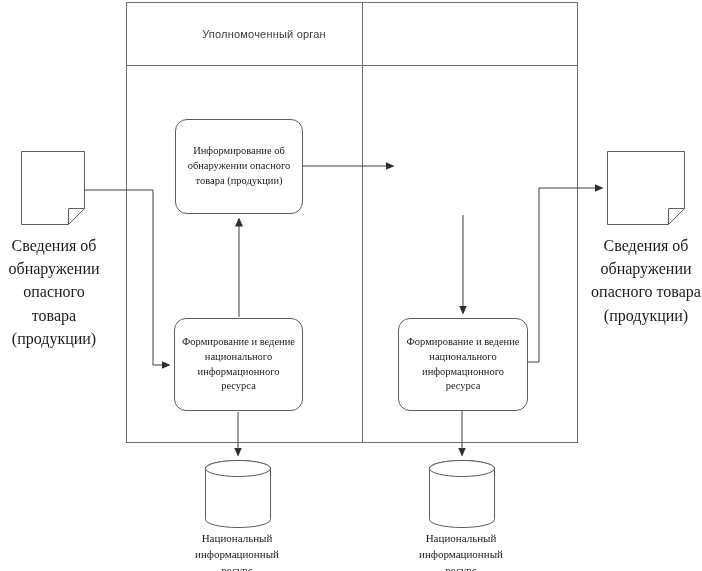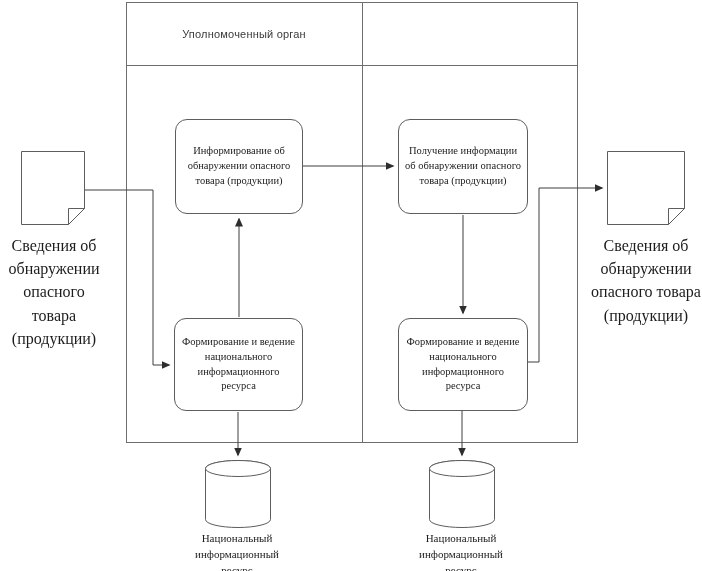--- a/index.html
+++ b/index.html
@@ -6,21 +6,21 @@
   #canvas{
     position:relative;width:702px;height:571px;background:#ffffff;overflow:hidden;
     font-family:"Liberation Serif","DejaVu Serif",serif;color:#1c1c1c;
   }
   
   .pool{position:absolute;left:126px;top:2px;width:452px;height:441px;border:1px solid #6e6e6e;box-sizing:border-box;}
   .lane-divider{position:absolute;left:362px;top:2px;width:1px;height:441px;background:#6e6e6e;}
   .header-bottom{position:absolute;left:126px;top:65px;width:452px;height:1px;background:#6e6e6e;}
   .lane-header{
     position:absolute;top:2px;height:63px;display:flex;align-items:center;justify-content:center;
-    font-family:"Liberation Sans","DejaVu Sans",sans-serif;font-size:11px;color:#3a3a3a;letter-spacing:.2px;text-align:center;
+    font-family:"Liberation Sans","DejaVu Sans",sans-serif;font-size:11px;color:#3a3a3a;letter-spacing:.2px;text-align:center;margin-left:20px;
   }
   .lane-header.left{left:126px;width:236px;}
   .lane-header.right{left:362px;width:216px;}
   
   .task{
     position:absolute;border:1px solid #5d5d5d;border-radius:12px;background:#ffffff;
     display:flex;align-items:center;justify-content:center;text-align:center;
     font-size:10.5px;line-height:1.42;padding:4px 6px;box-sizing:border-box;font-family:Liberation Serif, serif;
   }
   #task-inform{left:175px;top:119px;width:128px;height:95px;}
@@ -71,23 +71,20 @@
     <path class="flow" d="M303,166 L393,166" marker-end="url(#arr)"></path>
     <path class="flow" d="M463,215 L463,313" marker-end="url(#arr)"></path>
     <path class="flow" d="M528,362 L539,362 L539,188 L602,188" marker-end="url(#arr)"></path>
     <path class="flow" d="M238,412 L238,455" marker-end="url(#arr)"></path>
     <path class="flow" d="M462,411 L462,455" marker-end="url(#arr)"></path>
   </svg>
 
   <div id="task-inform" class="task">
     <span>Информирование об обнаружении опасного товара (продукции)</span>
   </div>
-  <div id="task-receive" class="task">
-    <span>Получение информации об обнаружении опасного товара (продукции)</span>
-  </div>
   <div id="task-form-left" class="task">
     <span>Формирование и ведение национального информационного ресурса</span>
   </div>
   <div id="task-form-right" class="task">
     <span>Формирование и ведение национального информационного ресурса</span>
   </div>
 
   <div id="doc-left" class="doc">
     <svg width="65" height="75" viewBox="0 0 65 75">
       <path class="shape-stroke" d="M0.5,0.5 H63.5 V57.5 L47.5,73.5 H0.5 Z"></path>

